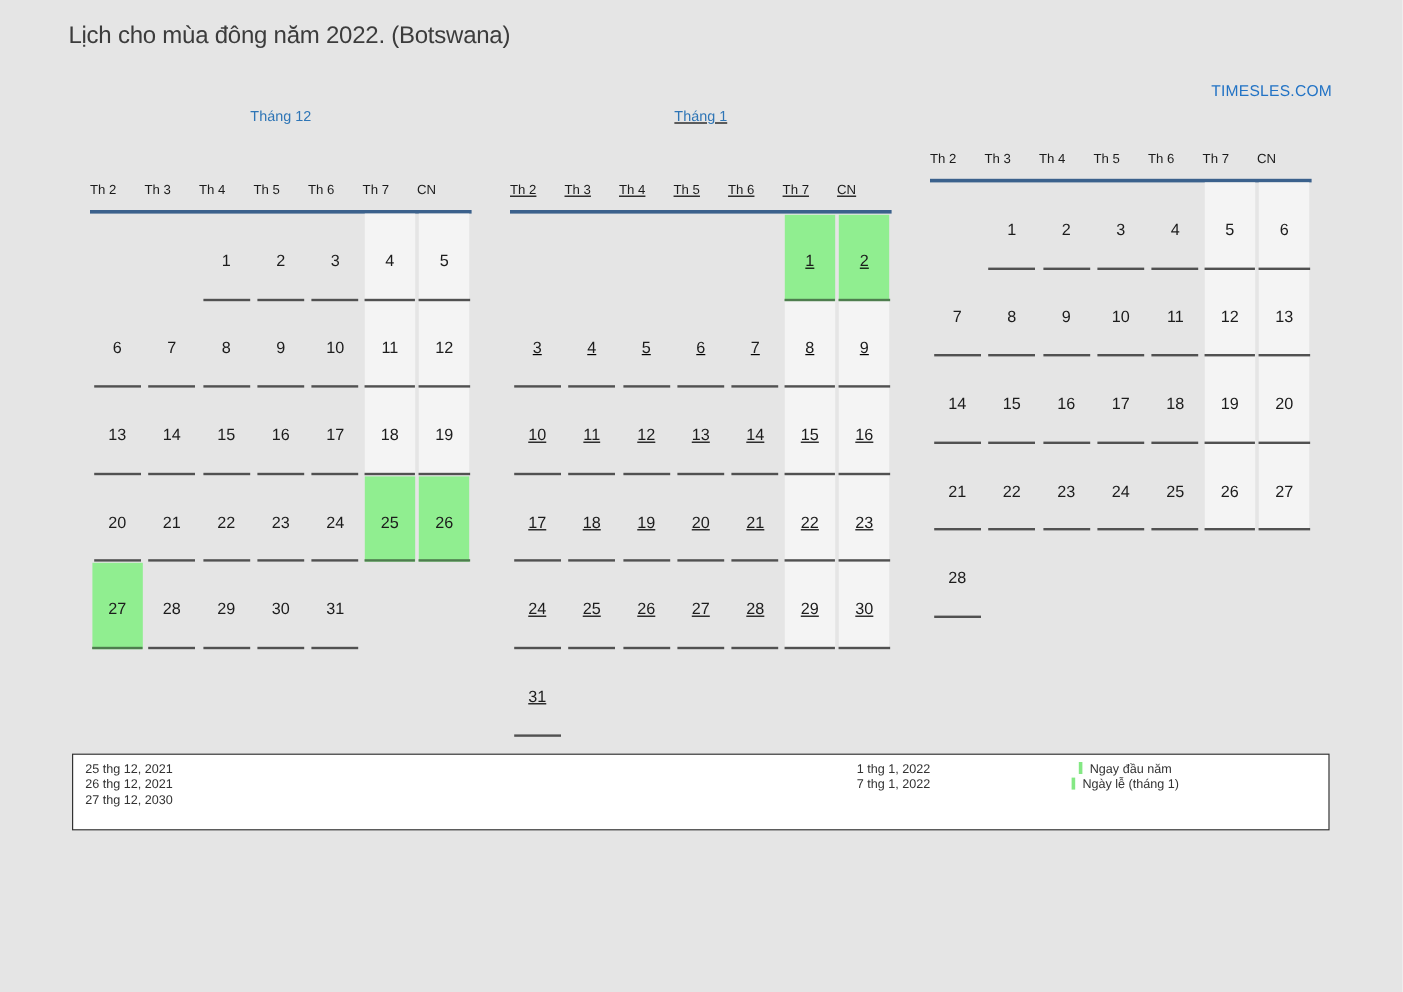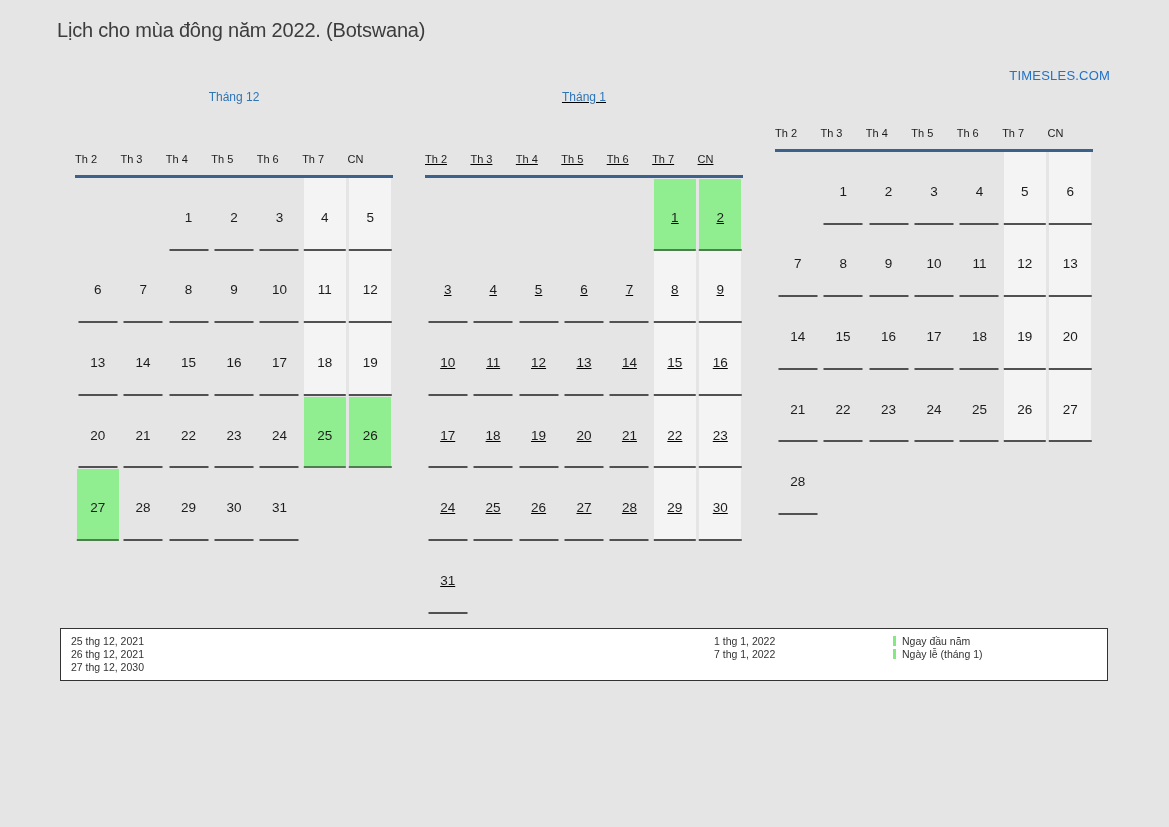--- a/index.html
+++ b/index.html
@@ -34,22 +34,22 @@
   .cell .num{position:relative;top:3px;z-index:2;font-size:13.5px;color:var(--ink);}
   .cell.weekend::before{content:"";position:absolute;top:0;bottom:0;left:1.5px;right:1.5px;
     background:var(--weekend);z-index:0;}
   .cell.holiday::before{content:"";position:absolute;top:1px;bottom:0;left:1.5px;right:1.5px;
     background:var(--green);z-index:0;}
   .cell.has-day::after{content:"";position:absolute;bottom:0;left:50%;transform:translateX(-50%);
     width:39px;height:2px;background:var(--line);z-index:3;}
   .cell.weekend::after{width:calc(100% - 3px);}
   .cell.holiday::after{width:calc(100% - 3px);background:var(--holiday-line);}
 
-  .legend-box{position:absolute;left:60px;top:628px;width:1048px;height:53px;
-    border:1.5px solid #333;background:#fff;}
+  .legend-box{position:absolute;left:60px;top:628px;width:1048px;height:64px;
+    border:1.5px solid #333;background:#fff;text-align:center;}
   .lg-col{position:absolute;top:6px;font-size:10.5px;color:#333;}
   .lg-line{height:12.8px;line-height:12.8px;white-space:nowrap;}
   .bar{display:inline-block;width:3px;height:10px;background:var(--green-bar);
     margin-right:6px;vertical-align:-1px;}
 </style>
 </head>
 <body>
 
 <div class="page">
   <h1 class="page-title">Lịch cho mùa đông năm 2022. (Botswana)</h1>

